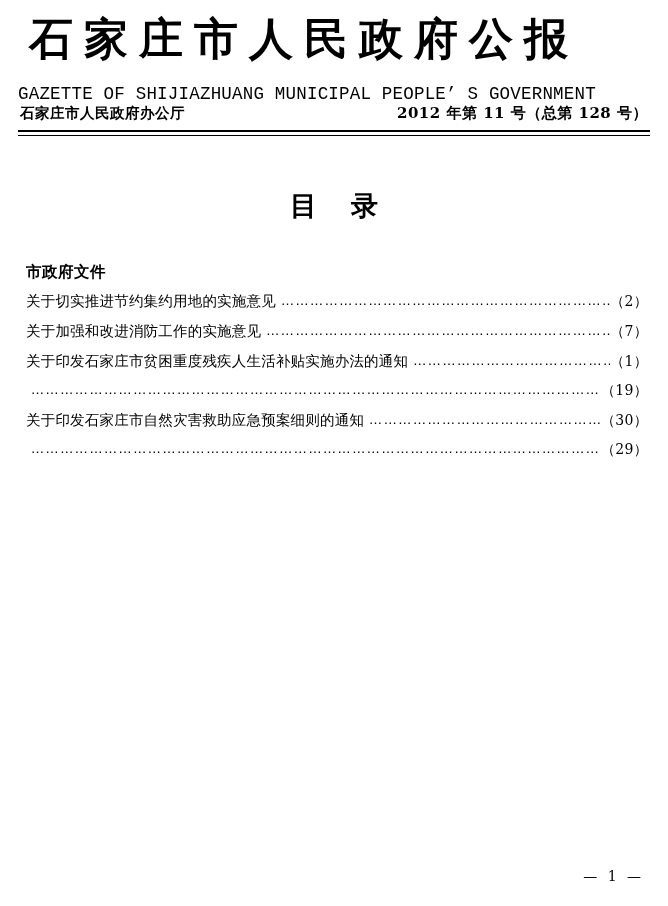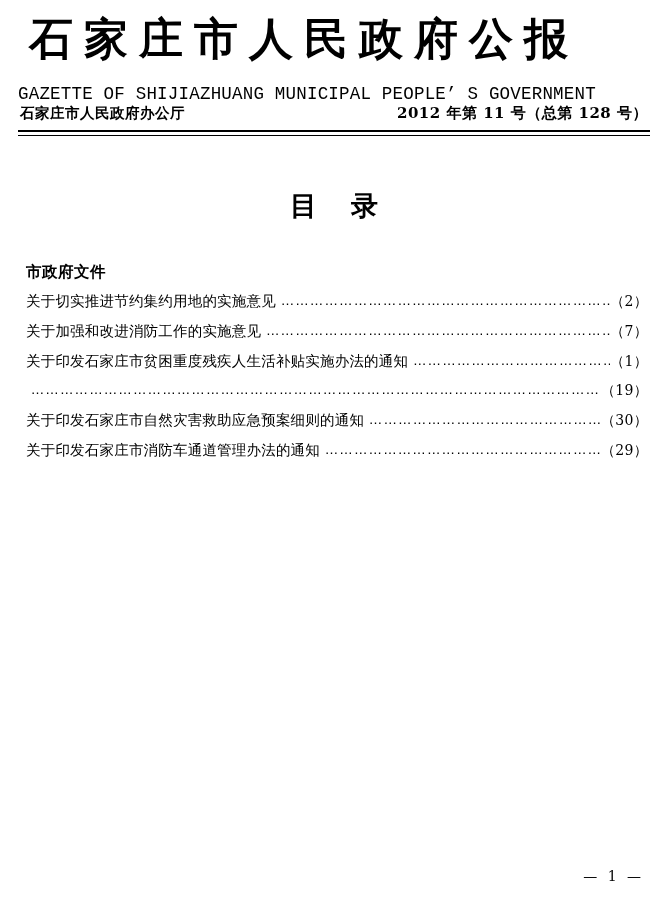--- a/index.html
+++ b/index.html
@@ -189,21 +189,20 @@
         <span class="toc-page">（19）</span>
       </div>
 
       <div class="toc-entry">
         <span class="toc-label">关于印发石家庄市自然灾害救助应急预案细则的通知</span>
         <span class="toc-dots">……………………………………………………………………………………………………………………………………</span>
         <span class="toc-page">（30）</span>
       </div>
 
       <div class="toc-entry">
-        <span class="toc-label">关于印发石家庄市消防车通道管理办法的通知</span>
         <span class="toc-dots">……………………………………………………………………………………………………………………………………</span>
         <span class="toc-page">（29）</span>
       </div>
     </div>
 
   </div>
 
   <div class="footer">— 1 —</div>
 
 </div>

